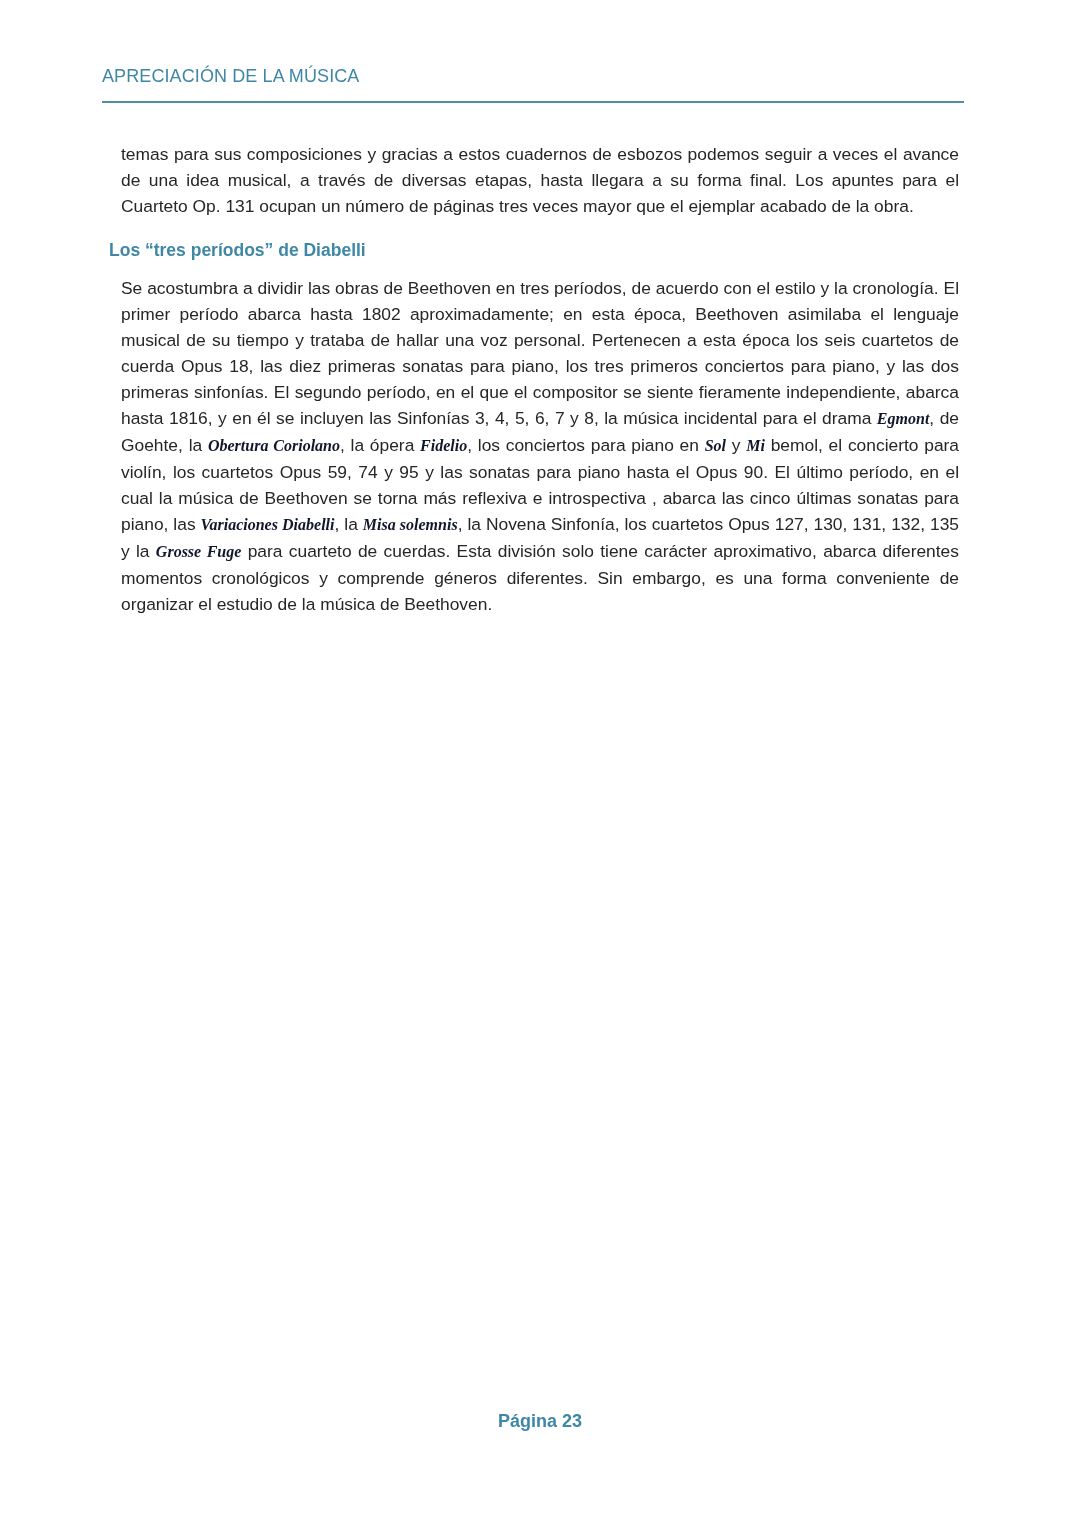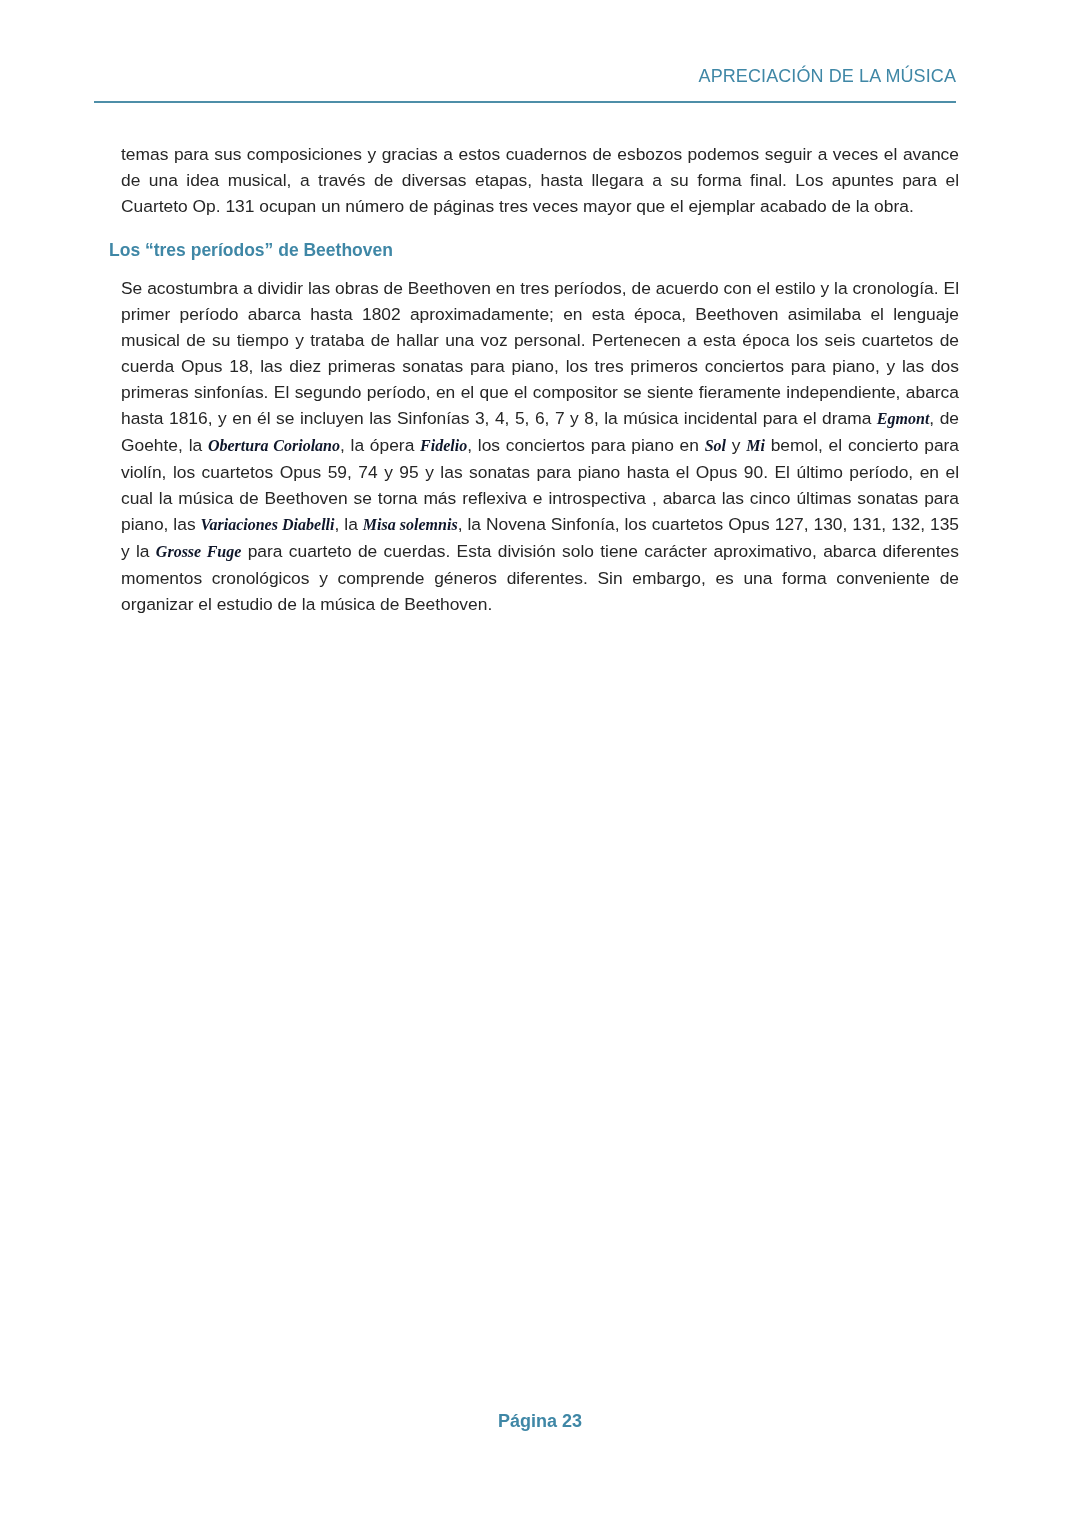--- a/index.html
+++ b/index.html
@@ -10,24 +10,23 @@
     body {
       width: 1080px;
       height: 1528px;
       position: relative;
       overflow: hidden;
       font-family: "Liberation Sans", sans-serif;
       color: #262626;
     }
     .page-header {
       position: absolute;
-      left: 94px;
+      left: 102px;
       top: 64px;
       width: 862px;
-      text-align: right;
     }
     .running-title {
       font-size: 18px;
       color: #3f87a6;
       letter-spacing: 0.1px;
       line-height: 24px;
       margin: 0;
       font-weight: normal;
     }
     .header-rule {
@@ -81,18 +80,18 @@
 <body>
 
 <header class="page-header">
   <h1 class="running-title">APRECIACIÓN DE LA MÚSICA</h1>
   <hr class="header-rule">
 </header>
 
 <main class="content">
   <p class="para">temas para sus composiciones y gracias a estos cuadernos de esbozos podemos seguir a veces el avance de una idea musical, a través de diversas etapas, hasta llegara a su forma final. Los apuntes para el Cuarteto Op. 131 ocupan un número de páginas tres veces mayor que el ejemplar acabado de la obra.</p>
 
-  <h2 class="heading">Los “tres períodos” de Beethoven</h2>
+  <h2 class="heading">Los “tres períodos” de Diabelli</h2>
 
   <p class="para"><span>Se acostumbra a dividir las obras de Beethoven en tres períodos, de acuerdo con el estilo y la cronología. El primer período abarca hasta 1802 aproximadamente; en esta época, Beethoven asimilaba el lenguaje musical de su tiempo y trataba de hallar una voz personal. Pertenecen a esta época los seis cuartetos de cuerda Opus 18, las diez primeras sonatas para piano, los tres primeros conciertos para piano, y las dos primeras sinfonías. El segundo período, en el que el compositor se siente fieramente independiente, abarca hasta 1816, y en él se incluyen las Sinfonías 3, 4, 5, 6, 7 y 8, la música incidental para el drama </span><em>Egmont</em><span>, de Goehte, la </span><em>Obertura Coriolano</em><span>, la ópera </span><em>Fidelio</em><span>, los conciertos para piano en </span><em>Sol</em><span> y </span><em>Mi</em><span> bemol, el concierto para violín, los cuartetos Opus 59, 74 y 95 y las sonatas para piano hasta el Opus 90. El último período, en el cual la música de Beethoven se torna más reflexiva e introspectiva , abarca las cinco últimas sonatas para piano, las </span><em>Variaciones Diabelli</em><span>, la </span><em>Misa solemnis</em><span>, la Novena Sinfonía, los cuartetos Opus 127, 130, 131, 132, 135 y la </span><em>Grosse Fuge</em><span> para cuarteto de cuerdas. Esta división solo tiene carácter aproximativo, abarca diferentes momentos cronológicos y comprende géneros diferentes. Sin embargo, es una forma conveniente de organizar el estudio de la música de Beethoven.</span></p>
 </main>
 
 <footer class="page-footer">Página 23</footer>
 
 </body></html>

